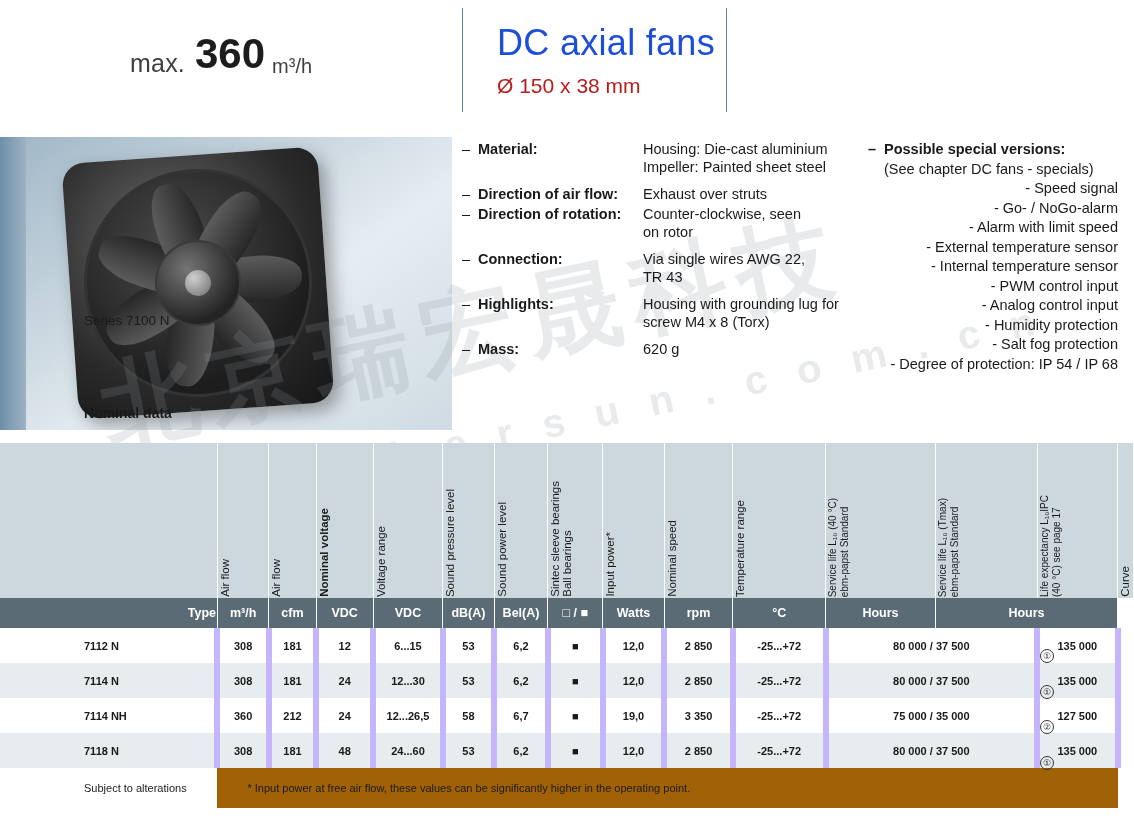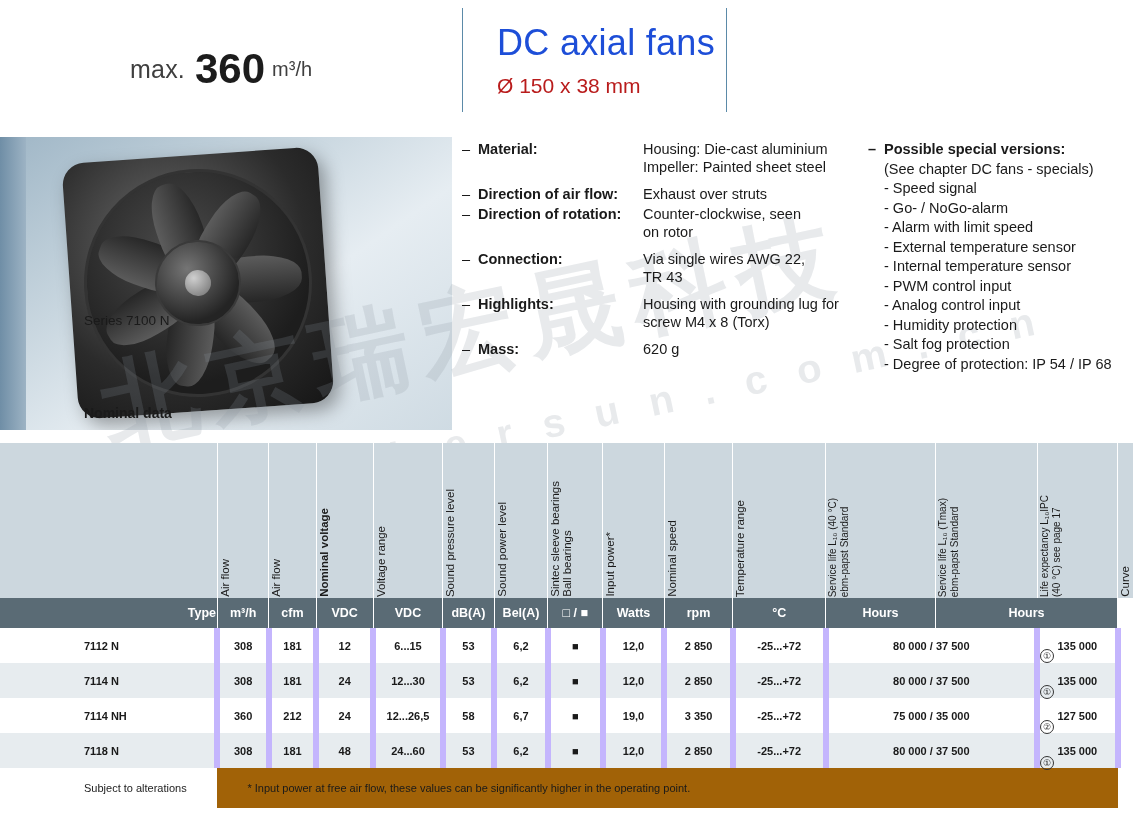--- a/index.html
+++ b/index.html
@@ -12,21 +12,21 @@
     position:relative;
     overflow:hidden;
   }
 
   
   .header {
     position:absolute; left:0; top:0; width:1134px; height:130px;
   }
   .max-block {
     position:absolute; left:130px; top:30px;
-    display:flex; align-items:center; color:#3f3f3f;margin-top:15px;
+    display:flex; align-items:flex-end; color:#3f3f3f;
   }
   .max-word { font-size:25px; letter-spacing:.2px; }
   .max-num { font-size:42px; font-weight:bold; margin-left:10px; color:#1c1c1c; }
   .max-unit { font-size:20px; margin-left:7px; color:#3f3f3f; }
 
   .vline { position:absolute; width:1px; background:#5b8aa8; }
   .vline-a { left:462px; top:8px; height:104px; }
   .vline-b { left:726px; top:8px; height:104px; }
 
   .title-block { position:absolute; left:497px; top:22px; color:#2b6a8f; }
@@ -92,21 +92,21 @@
   .spec-row { display:flex; margin-bottom:2px; line-height:18px; }
   .dash { width:16px; flex:0 0 16px; color:#1a1a1a; }
   .spec-label { width:165px; flex:0 0 165px; font-weight:bold; }
   .spec-val { flex:1; }
   .spec-val .cont { display:block; }
   .sp-gap { height:7px; }
 
   .special { position:absolute; left:868px; top:140px; width:250px; font-size:14.5px; line-height:19.5px;}
   .special .head { display:flex; font-weight:bold; }
   .special .sub { margin-left:16px; }
-  .special li { list-style:none; margin-left:16px; }
+  .special li { list-style:none; margin-left:16px;text-align:right; }
   .special ul { margin:0; padding:0; }
 
   
   .tablewrap { position:absolute; left:0; top:443px; width:898px; }
   table { border-collapse:collapse; width:1134px; font-size:12.5px; }
   .hdr-band { background:#ccd7de; height:155px; }
   .hdr-band td { border-right:1px solid #ffffff; vertical-align:bottom; }
   .vert { writing-mode:vertical-rl; transform:rotate(180deg); white-space:nowrap;
           font-size:11.5px; padding-bottom:6px; line-height:13px; text-align:left;}
   .vert.two { line-height:12px; }

